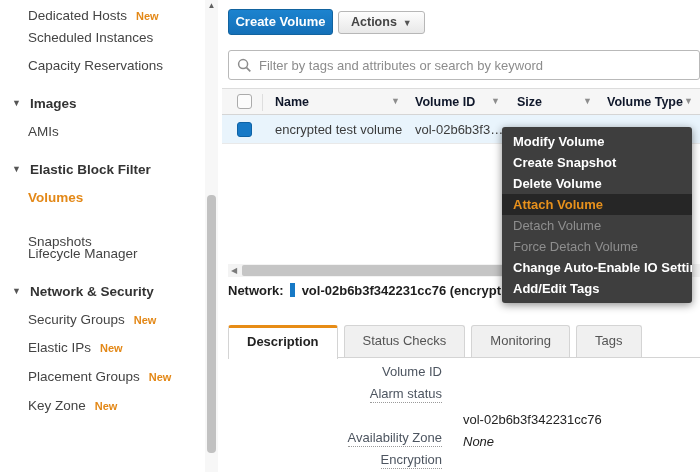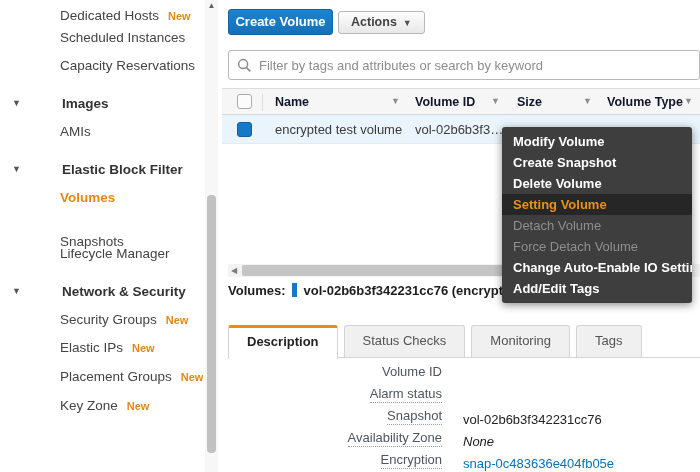--- a/index.html
+++ b/index.html
@@ -4,21 +4,21 @@
 <style>
   * { margin:0; padding:0; box-sizing:border-box; }
   html,body { background:#fff; }
   .screen {
     position:relative; width:700px; height:472px; overflow:hidden;
     font-family:"Liberation Sans", sans-serif; background:#fff; color:#333;
   }
 
   
   .sidebar { position:absolute; left:0; top:0; width:222px; height:472px; background:#fff; }
-  .sb-item { position:absolute; left:0; width:200px; font-size:13.5px; color:#444; cursor:pointer; white-space:nowrap;padding-left:32px; }
+  .sb-item { position:absolute; left:0; width:200px; font-size:13.5px; color:#444; cursor:pointer; white-space:nowrap; }
   .sb-item .lbl { margin-left:28px; }
   .sb-item.section { font-weight:bold; color:#333; }
   .sb-item.section .lbl { margin-left:30px; }
   .sb-item.section .tri { position:absolute; left:12px; top:2px; font-size:9px; color:#555; }
   .sb-item.active-link .lbl { color:#e38817; font-weight:bold; }
   .badge { color:#e38817; font-weight:bold; font-size:11px; margin-left:9px; }
   .badge:empty { display:none; }
   .sb-scroll { position:absolute; left:205px; top:0; width:13px; height:472px; background:#f7f7f7; }
   .sb-scroll .up { position:absolute; top:1px; left:0; width:13px; text-align:center; font-size:8px; color:#606060; }
   .sb-scroll .thumb { position:absolute; left:2px; top:195px; width:9px; height:258px; background:#c1c1c1; border-radius:4px; }
@@ -169,56 +169,52 @@
       <div class="cell" style="left:53px">encrypted test volume</div>
       <div class="cell" style="left:193px">vol-02b6b3f3…</div>
     </div>
 
     <div class="hscroll">
       <div class="arr">◀</div>
       <div class="thumb"></div>
     </div>
 
     <div class="selbar">
-      <span>Volumes:</span><span class="mark"></span><span>vol-02b6b3f342231cc76 (encrypt</span>
+      <span>Network:</span><span class="mark"></span><span>vol-02b6b3f342231cc76 (encrypt</span>
     </div>
 
     <div class="tabbar">
       <div class="tab active">Description</div>
       <div class="tab">Status Checks</div>
       <div class="tab">Monitoring</div>
       <div class="tab">Tags</div>
     </div>
 
     <div class="detail-row" style="top:364px">
       <div class="dlabel nounder"><span>Volume ID</span></div>
       <div class="dvalue">vol-02b6b3f342231cc76</div>
     </div>
     <div class="detail-row" style="top:386px">
       <div class="dlabel"><span>Alarm status</span></div>
       <div class="dvalue italic">None</div>
     </div>
-    <div class="detail-row" style="top:408px">
-      <div class="dlabel"><span>Snapshot</span></div>
-      <div class="dvalue link">snap-0c483636e404fb05e</div>
-    </div>
     <div class="detail-row" style="top:430px">
       <div class="dlabel"><span>Availability Zone</span></div>
       <div class="dvalue">eu-west-1c</div>
     </div>
     <div class="detail-row" style="top:452px">
       <div class="dlabel"><span>Encryption</span></div>
       <div class="dvalue">Encrypted</div>
     </div>
   </div>
 
   <div class="ctxmenu">
     <div class="mi">Modify Volume</div>
     <div class="mi">Create Snapshot</div>
     <div class="mi">Delete Volume</div>
-    <div class="mi highlight">Setting Volume</div>
+    <div class="mi highlight">Attach Volume</div>
     <div class="mi disabled">Detach Volume</div>
     <div class="mi disabled">Force Detach Volume</div>
     <div class="mi">Change Auto-Enable IO Setting</div>
     <div class="mi">Add/Edit Tags</div>
   </div>
 
 </div>
 
 </body></html>

